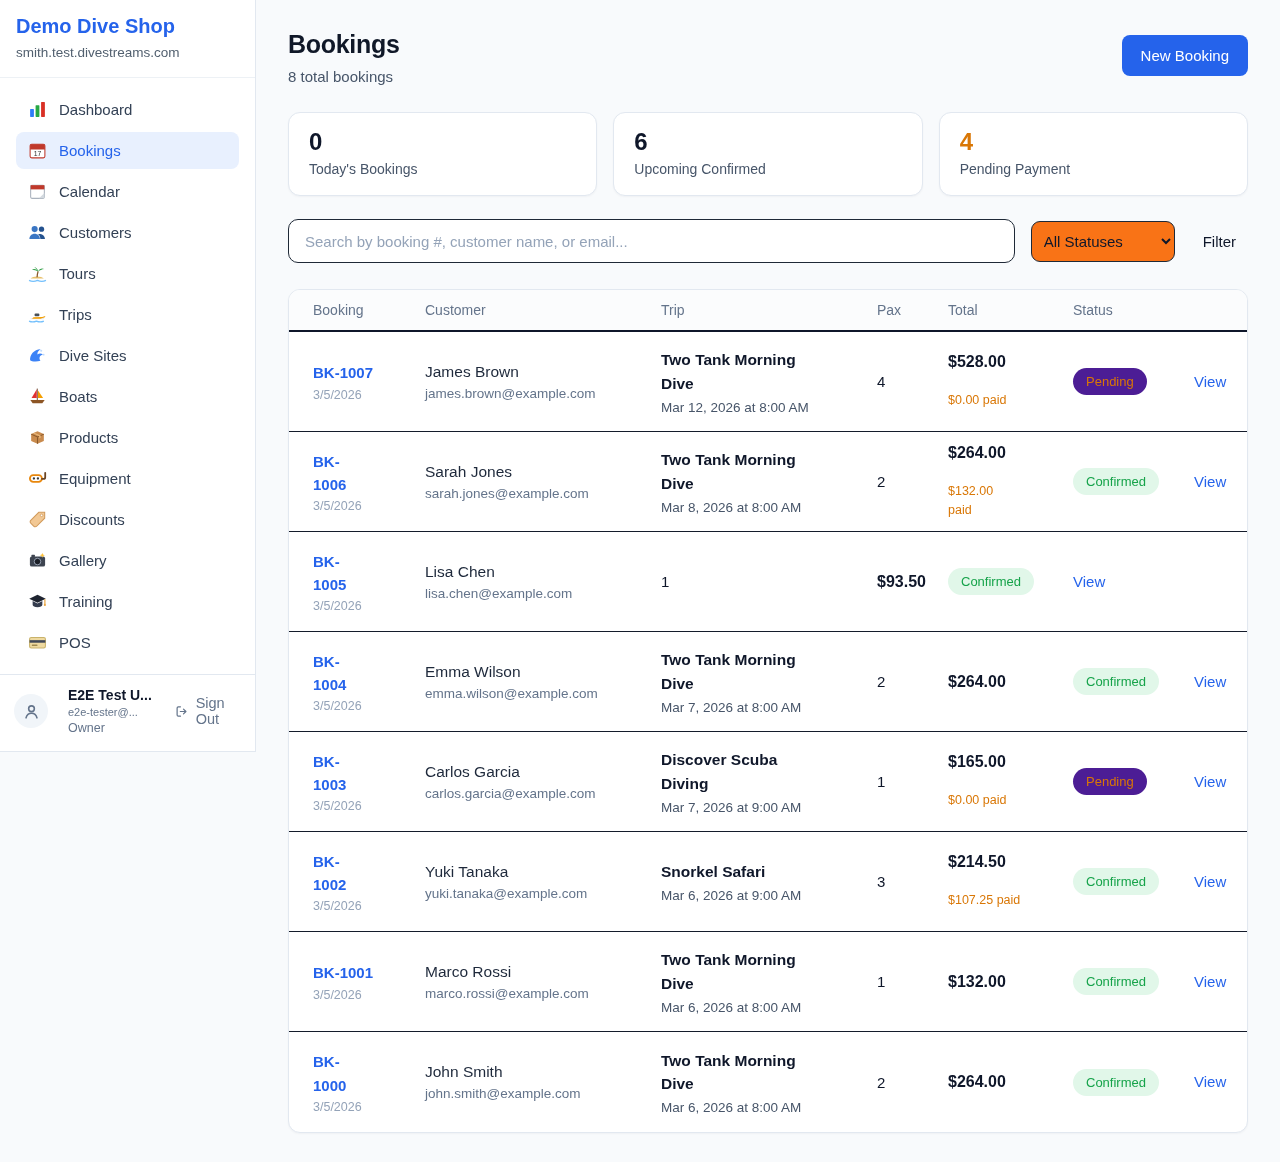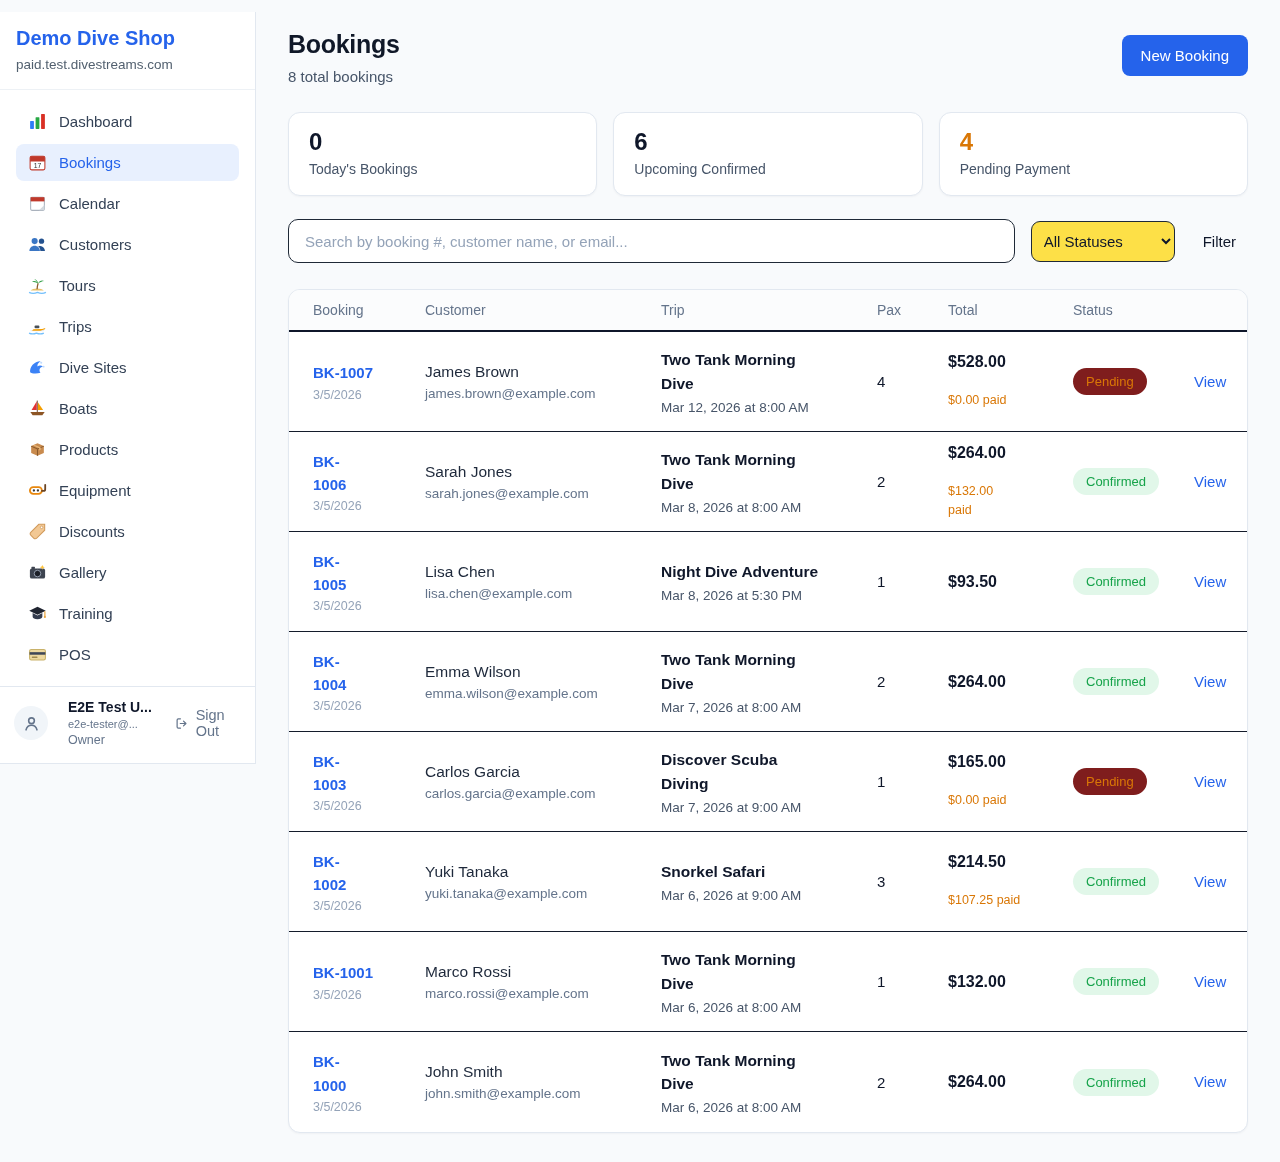--- a/index.html
+++ b/index.html
@@ -4,21 +4,21 @@
 <style>
   * { box-sizing: border-box; }
   html,body { margin:0; padding:0; }
   body {
     width:1280px; height:1162px; overflow:hidden; position:relative;
     background:#f8fafc; color:#0f172a;
     font-family:"Liberation Sans", sans-serif;
   }
   
   .sidebar {
-    position:absolute; left:0; top:12px; width:256px; background:#fff;
+    position:absolute; left:0; top:0; width:256px; background:#fff;
     border-right:1px solid #e2e8f0; border-bottom:1px solid #e2e8f0;
   }
   .brand-block { padding:15px 16px 17px; border-bottom:1px solid #edf1f5; }
   .brand { font-size:20px; font-weight:700; color:#2563eb; cursor:pointer; }
   .domain { font-size:13.5px; color:#52606f; margin-top:7px; }
   .nav { padding:13px 16px 9px; }
   .nav-item {
     display:flex; align-items:center; gap:12px; padding:9px 12px; margin-bottom:4px;
     border-radius:8px; font-size:15px; color:#334155; cursor:pointer;
   }
@@ -58,21 +58,21 @@
   .stat-value { font-size:24px; font-weight:700; color:#0f172a; }
   .stat-label { font-size:14px; color:#475569; margin-top:5px; }
   .filter-row { display:flex; align-items:center; gap:16px; margin-top:23px; }
   .search-input {
     flex:1; height:44px; border:1px solid #1f2937; border-radius:10px;
     padding:0 16px; font-size:15px; font-family:inherit; color:#0f172a; background:#fff; outline:none;
   }
   .search-input::placeholder { color:#94a3b8; }
   .status-select {
     height:41px; width:144px; border:1px solid #1f2937; border-radius:9px;
-    background:#fde047; font-size:15px; font-family:inherit; color:#0f172a; padding:0 8px; outline:none;
+    background:#f97316; font-size:15px; font-family:inherit; color:#0f172a; padding:0 8px; outline:none;
   }
   .filter-btn {
     background:none; border:none; font-size:15px; color:#0f172a;
     font-family:inherit; cursor:pointer; padding:8px 12px;
   }
   
   .table-card {
     margin-top:26px; background:#fff; border:1px solid #e2e8f0; border-radius:12px;
     overflow:hidden; box-shadow:0 1px 2px rgba(16,24,40,.04);
   }
@@ -87,31 +87,31 @@
   .bid { font-size:15px; font-weight:600; color:#2563eb; white-space:pre-line; line-height:1.55; cursor:pointer; display:inline-block; }
   .bdate { font-size:12.5px; color:#94a3b8; margin-top:3px; }
   .cname { font-size:15.5px; color:#1e293b; }
   .cemail { font-size:13.5px; color:#64748b; margin-top:5px; }
   .tname { font-size:15.5px; font-weight:600; color:#0f172a; white-space:pre-line; line-height:1.5; max-width:175px; }
   .tdate { font-size:13.5px; color:#475569; margin-top:5px; }
   .c-pax { font-size:15px; color:#0f172a; }
   .tval { font-size:16px; font-weight:700; color:#0f172a; }
   .tpaid { font-size:12.5px; color:#d97706; margin-top:20px; white-space:pre-line; line-height:1.45; max-width:80px; }
   .pill { display:inline-block; padding:6px 13px; border-radius:999px; font-size:13px; font-weight:500; }
-  .pill.pending { background:#7f1d1d; color:#d97706; }
+  .pill.pending { background:#4c1d95; color:#d97706; }
   .pill.confirmed { background:#e1f7e9; color:#16a34a; }
   .view { color:#2563eb; font-size:15px; font-weight:500; cursor:pointer; }
 </style>
 </head>
 <body>
 
 <aside class="sidebar">
   <div class="brand-block">
     <div class="brand">Demo Dive Shop</div>
-    <div class="domain">paid.test.divestreams.com</div>
+    <div class="domain">smith.test.divestreams.com</div>
   </div>
   <nav class="nav">
       <div class="nav-item">
         <span class="nav-ic">
           <svg viewBox="0 0 18 18">
             <rect x="2" y="8.5" width="3.6" height="7.5" rx="0.5" fill="#2e7df6"></rect>
             <rect x="7.2" y="5" width="3.6" height="11" rx="0.5" fill="#27a844"></rect>
             <rect x="12.4" y="2" width="3.6" height="14" rx="0.5" fill="#d93025"></rect>
           </svg>
         </span>
@@ -359,24 +359,20 @@
           <div class="cell"><span class="pill confirmed">Confirmed</span></div>
           <div class="cell"><a class="view">View</a></div>
         </div>
         <div class="trow">
           <div class="cell"><a class="bid">BK-
 1005</a><div class="bdate">3/5/2026</div></div>
           <div class="cell">
             <div class="cname">Lisa Chen</div>
             <div class="cemail">lisa.chen@example.com</div>
           </div>
-          <div class="cell">
-            <div class="tname">Night Dive Adventure</div>
-            <div class="tdate">Mar 8, 2026 at 5:30 PM</div>
-          </div>
           <div class="cell c-pax">1</div>
           <div class="cell">
             <div class="tval">$93.50</div>
           </div>
           <div class="cell"><span class="pill confirmed">Confirmed</span></div>
           <div class="cell"><a class="view">View</a></div>
         </div>
         <div class="trow">
           <div class="cell"><a class="bid">BK-
 1004</a><div class="bdate">3/5/2026</div></div>

